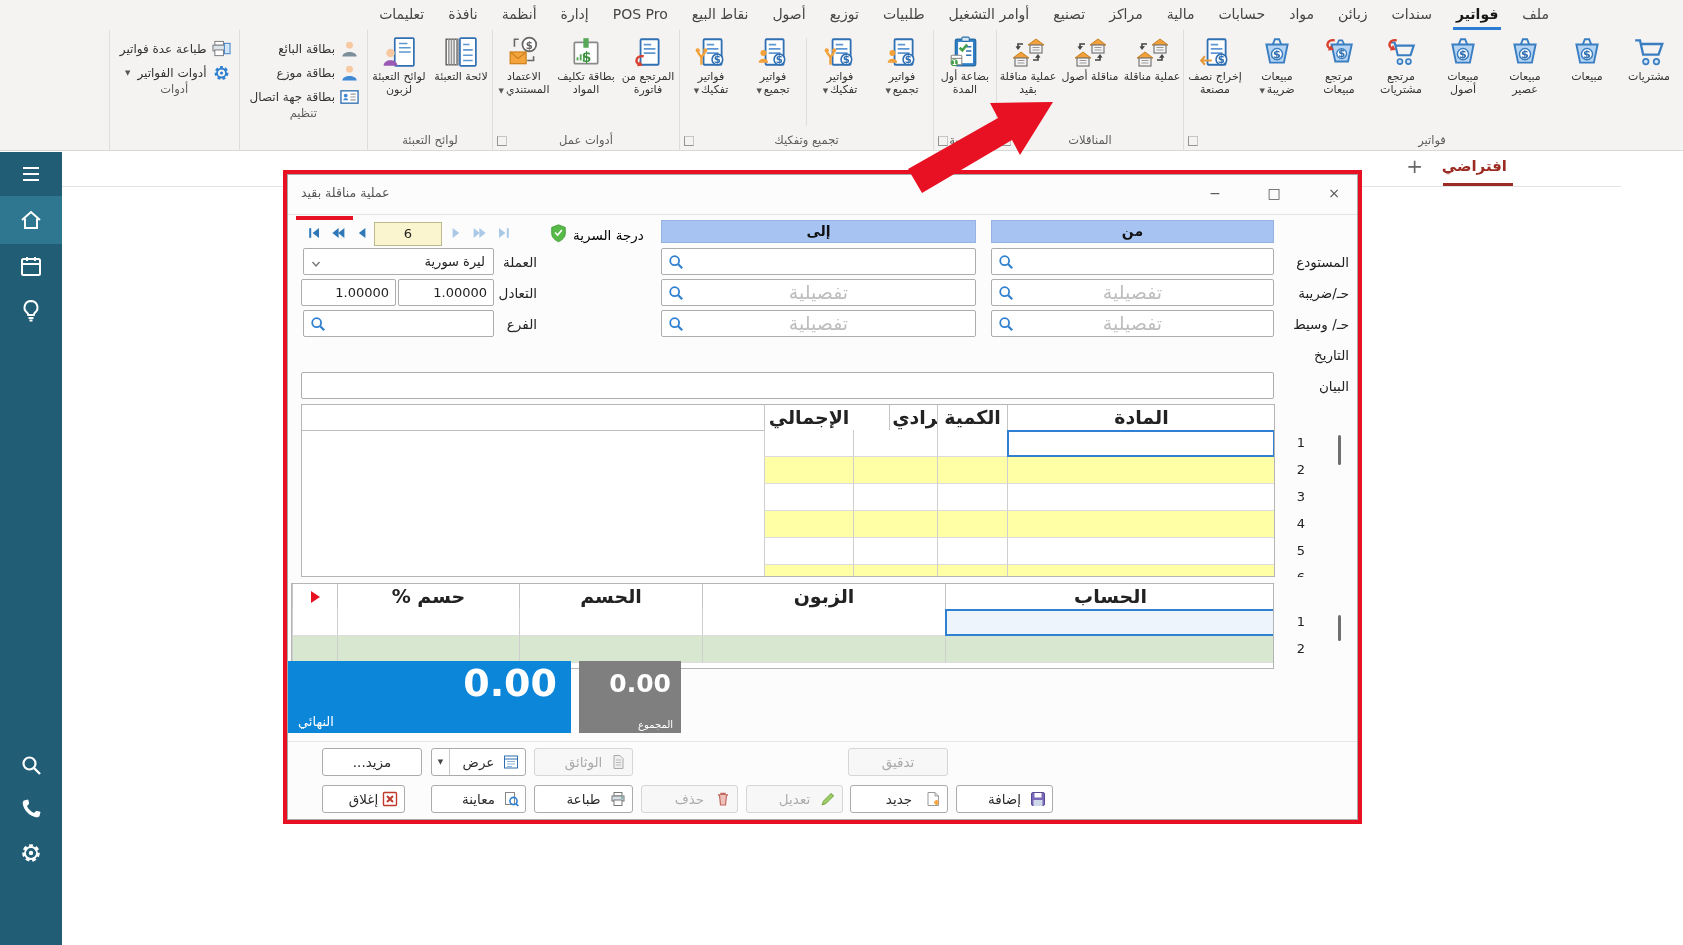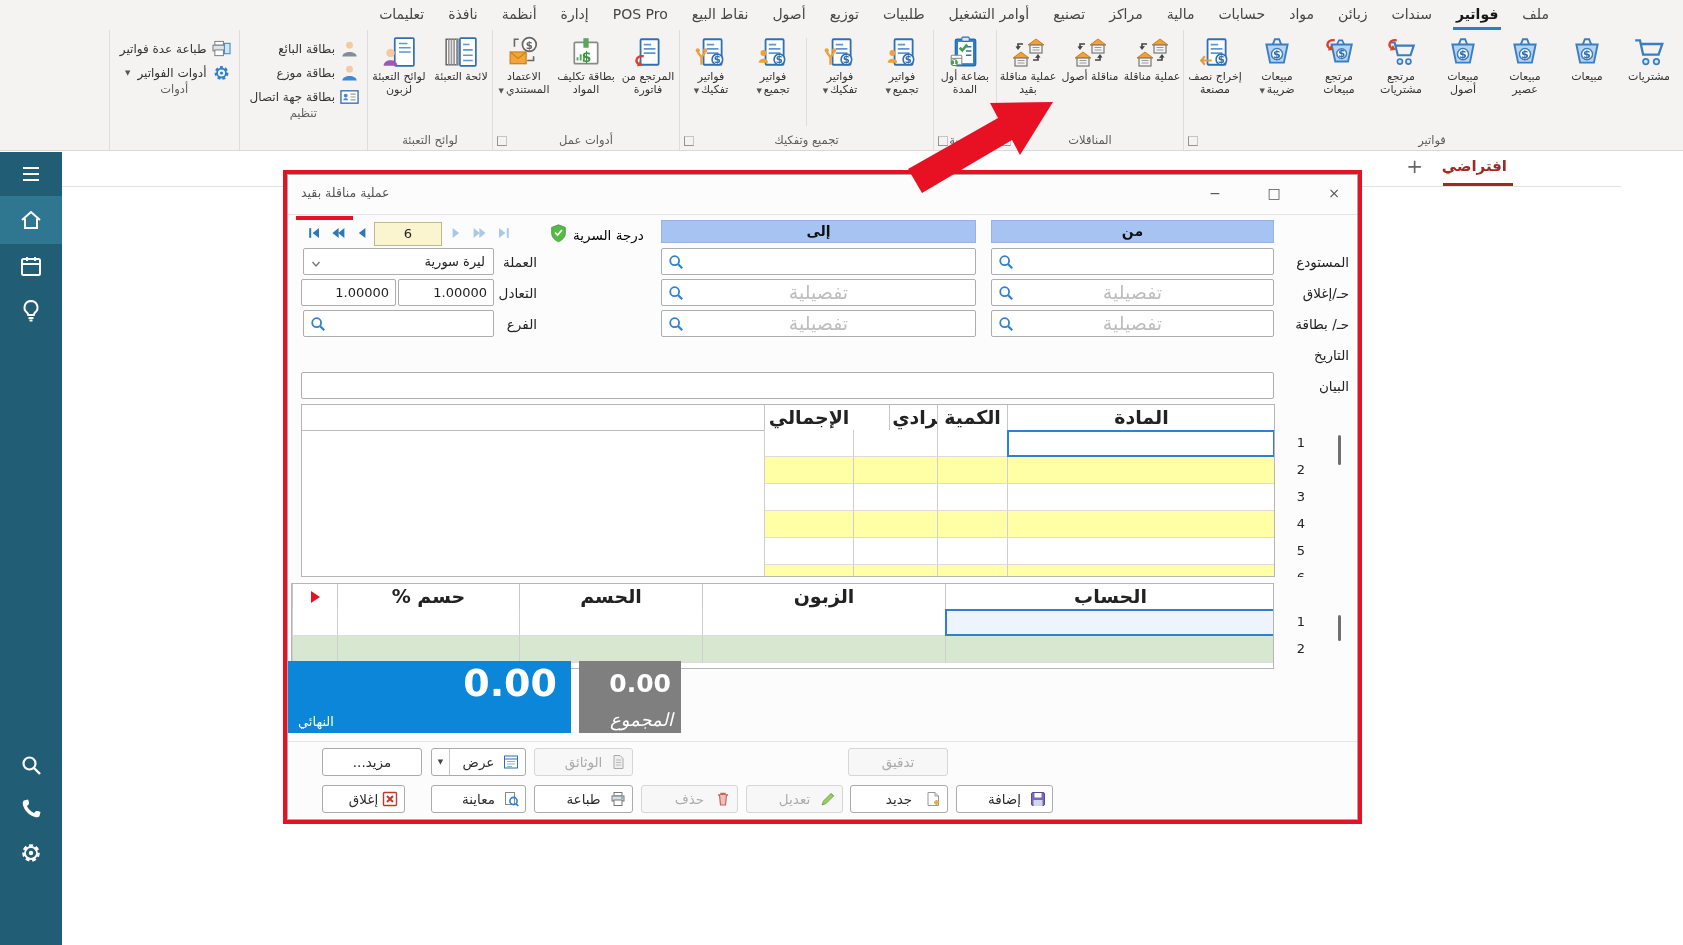--- a/index.html
+++ b/index.html
@@ -58,21 +58,21 @@
   .gnum{position:absolute;width:46px;text-align:center;font-size:13px;color:#222;overflow:hidden;}
   .gnum div{height:27px;line-height:27px;}
   .sbar{position:absolute;width:11px;}
   .sthumb{position:absolute;left:4px;width:3px;background:#6f6f6f;border-radius:2px;}
   .marker{width:0;height:0;border-top:6px solid transparent;border-bottom:6px solid transparent;border-left:9px solid #e81123;display:inline-block;margin-top:6px;}
   .total-blue{position:absolute;left:0;top:486px;width:283px;height:72px;background:#0c86d8;color:#fff;}
   .total-gray{position:absolute;left:291px;top:486px;width:102px;height:72px;background:#7f7f7f;color:#fff;}
   .tval{position:absolute;right:14px;top:0px;font-size:38px;font-weight:bold;direction:ltr;}
   .tval2{position:absolute;right:10px;top:8px;font-size:25px;font-weight:bold;direction:ltr;}
   .tlab{position:absolute;bottom:4px;left:10px;font-size:13px;}
-  .tlab2{position:absolute;bottom:3px;right:8px;font-size:18px;font-style:italic;}
+  .tlab2{position:absolute;bottom:3px;right:8px;font-size:10px;}
   .btnsep{position:absolute;left:0;right:0;top:566px;height:1px;background:#e6e6e6;}
   .btn{position:absolute;height:28px;background:#fff;border:1px solid #ababab;border-radius:3px;font-size:13.5px;color:#2b2b2b;text-align:center;line-height:26px;}
   .btn.disabled{color:#ababab;border-color:#d6d6d6;background:#f7f7f7;}
   .bic{position:absolute;right:6px;top:5px;width:16px;height:16px;}
   .bdd{position:absolute;left:0;top:0;bottom:0;width:18px;border-right:1px solid #c9c9c9;font-size:7px;line-height:26px;color:#444;}
   
   .recnav{position:absolute;left:16px;top:47px;width:232px;height:24px;}
   .nbtn{position:absolute;top:1px;width:20px;height:21px;}
   .nbtn svg{width:14px;height:14px;margin:3px;}
   .numbox{position:absolute;left:70px;top:0;width:68px;height:24px;background:#faf5cf;border:1px solid #bdb98e;text-align:center;line-height:22px;font-size:13px;}
@@ -632,22 +632,22 @@
             <circle cx="7.5" cy="7.5" r="5" fill="none" stroke="#2f80d0" stroke-width="2"></circle>
             <path d="M11.5 11.5L16 16" stroke="#2f80d0" stroke-width="2.4"></path>
           </svg>
         </span>
         <span class="phtext">تفصيلية</span>
       </div>
 
     <div class="tfield" style="left:13px;top:197px;width:973px"></div>
 
     <span class="lbl" style="right:8px;top:79px">المستودع</span>
-    <span class="lbl" style="right:8px;top:110px">حـ/إغلاق</span>
-    <span class="lbl" style="right:8px;top:141px">حـ/ بطاقة</span>
+    <span class="lbl" style="right:8px;top:110px">حـ/ضريبة</span>
+    <span class="lbl" style="right:8px;top:141px">حـ/ وسيط</span>
     <span class="lbl" style="right:8px;top:172px">التاريخ</span>
     <span class="lbl" style="right:8px;top:203px">البيان</span>
 
     <div class="tfield" style="left:15px;top:73px;width:191px">
       <span class="rv">ليرة سورية</span>
       <span class="chev"><svg viewBox="0 0 10 10">
             <path d="M1.5 3l3.5 4 3.5-4" fill="none" stroke="#777" stroke-width="1.4"></path>
           </svg></span>
     </div>
     <div class="tfield" style="left:13px;top:104px;width:95px">

